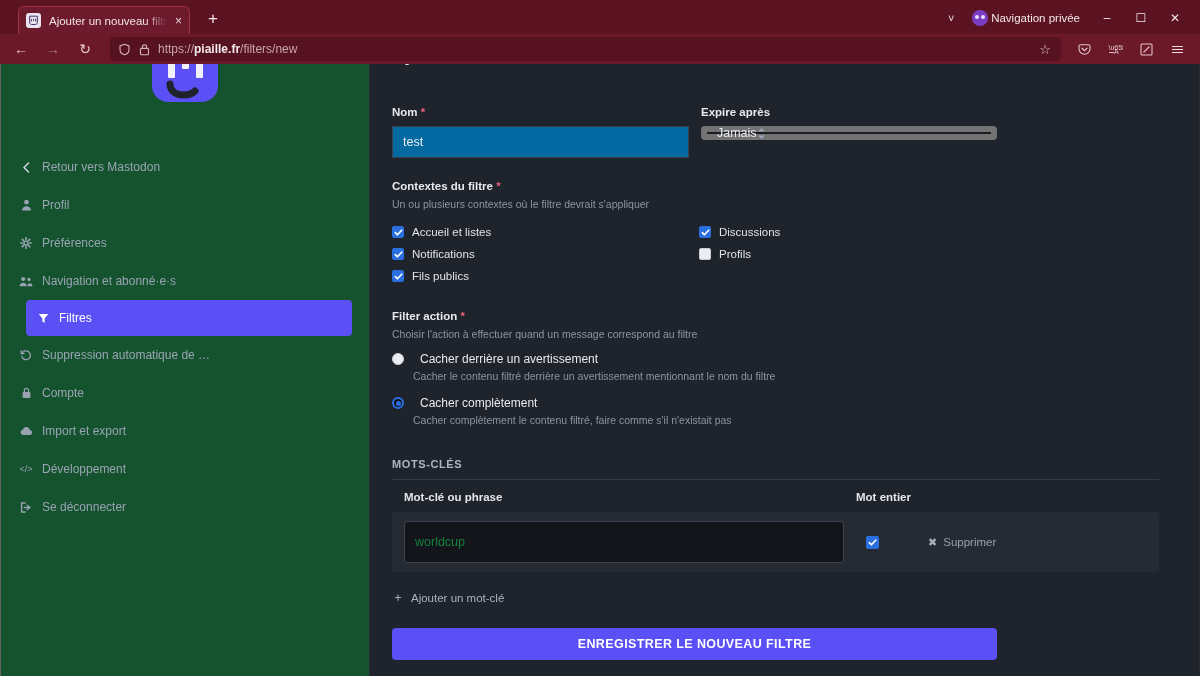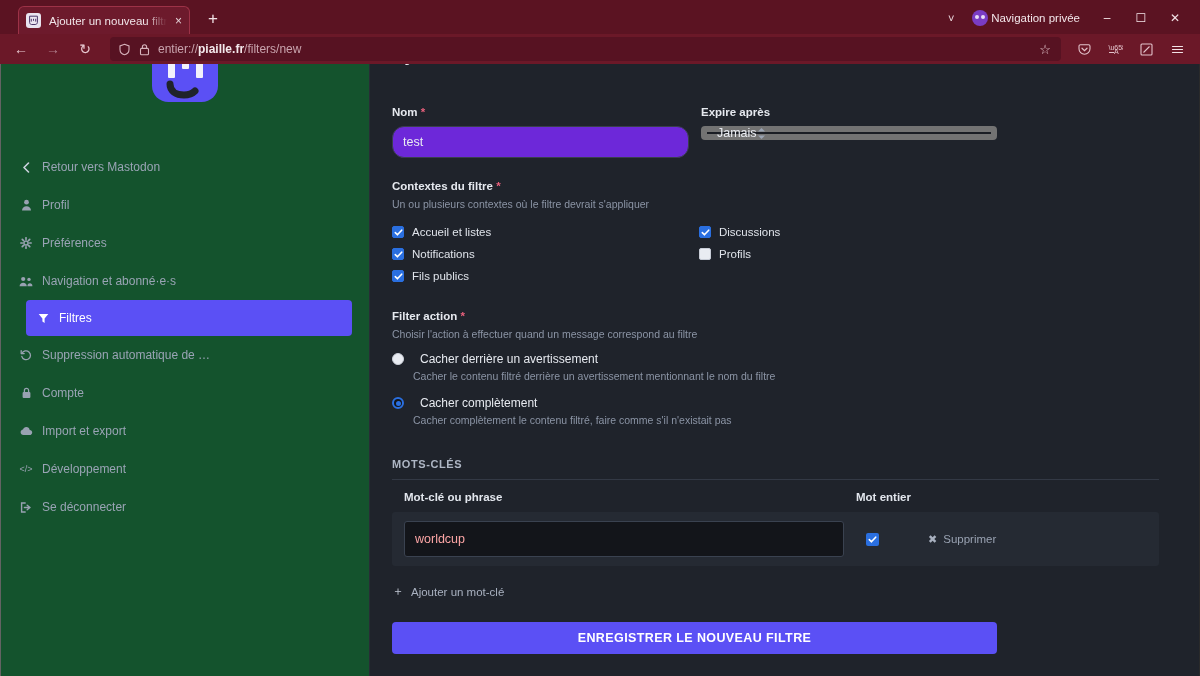--- a/index.html
+++ b/index.html
@@ -132,22 +132,22 @@
 
   .row2 { display: flex; gap: 12px; margin-top: 20px; }
   .fld { display: flex; flex-direction: column; }
   .fld.name { width: 297px; }
   .fld.exp  { width: 296px; }
   .lbl { font-size: 11.5px; font-weight: 700; color: #e6e9ef; margin-bottom: 8px; }
   .req { color: #e8607c; font-weight: 700; }
   .hint { font-size: 10.5px; color: #8b94a5; margin-top: -2px; margin-bottom: 12px; }
 
   .inp {
-    height: 32px; background: #6d28d9; border: 1px solid #393f4c;
-    border-radius: 12px; color: #e9ecf2; font-size: 12.5px;
+    height: 32px; background: #0369a1; border: 1px solid #393f4c;
+    border-radius: 0; color: #e9ecf2; font-size: 12.5px;
     padding: 0 10px; display: flex; align-items: center;
     font-family: "Liberation Sans", sans-serif;
   }
   .sel {
     height: 14px; background: #1a1d24; border: 6px solid #737373;
     border-radius: 4px; color: #e9ecf2; font-size: 12.5px;
     padding: 0 10px; display: flex; align-items: center;
     justify-content: flex-start;
   }
   .spin { display: flex; flex-direction: column; gap: 2px; color: #9aa3b3; line-height: 0.6; font-size: 9px; }
@@ -185,22 +185,22 @@
   }
   .kw-table { margin-top: 0; }
   .kw-thead { display: flex; padding: 11px 0 9px 12px; }
   .kw-th-a { width: 452px; font-size: 11.5px; font-weight: 700; color: #e2e6ed; }
   .kw-th-b { font-size: 11.5px; font-weight: 700; color: #e2e6ed; }
   .kw-row {
     display: flex; align-items: center; background: #252a33;
     border-radius: 3px; padding: 9px 12px 9px 12px;
   }
   .kw-inp {
-    width: 440px; height: 36px; background: #13151a; border: 1px solid #3a4250;
-    border-radius: 3px; color: #fca5a5; font-size: 12.5px;
+    width: 440px; height: 42px; background: #13151a; border: 1px solid #3a4250;
+    border-radius: 3px; color: #15803d; font-size: 12.5px;
     display: flex; align-items: center; padding: 0 10px;
   }
   .kw-cb-wrap { width: 84px; display: flex; justify-content: flex-start; padding-left: 22px; }
   .kw-cb { width: 13px; height: 13px; border-radius: 2px; background: #2a6fe0;
            display: flex; align-items: center; justify-content: center; }
   .kw-del { font-size: 11.5px; color: #99a2b2; display: flex; align-items: center; gap: 6px; }
   .kw-del .x { color: #a8b0bf; font-size: 11px; }
 
   .addkw { display: flex; align-items: center; gap: 7px; margin-top: 17px;
            font-size: 11.5px; color: #a9b1c0; }
@@ -253,21 +253,21 @@
         <svg width="13" height="13" viewBox="0 0 13 13">
             <path d="M6.5 1.3 11 2.9v3.6c0 2.8-2.1 4.6-4.5 5.3C4.1 11.1 2 9.3 2 6.5V2.9z" fill="none" stroke="#d8b4bd" stroke-width="1.1"></path>
           </svg>
       </span>
       <span class="url-ico">
         <svg width="11" height="13" viewBox="0 0 11 13">
             <rect x="1.5" y="5.4" width="8" height="6.3" rx="1" fill="none" stroke="#d8b4bd" stroke-width="1.1"></rect>
             <path d="M3.4 5.4V3.8a2.1 2.1 0 0 1 4.2 0v1.6" fill="none" stroke="#d8b4bd" stroke-width="1.1"></path>
           </svg>
       </span>
-      <span class="url-text"><span>entier://</span><b>piaille.fr</b><span>/filters/new</span></span>
+      <span class="url-text"><span>https://</span><b>piaille.fr</b><span>/filters/new</span></span>
       <span class="star">☆</span>
     </div>
 
     <div class="navbar-right">
       <div class="navicon">
         <svg width="15" height="15" viewBox="0 0 15 15">
             <path d="M2 4.2c0-.8.6-1.4 1.4-1.4h8.2c.8 0 1.4.6 1.4 1.4v2.6c0 3.2-2.5 5.4-5.5 5.4S2 10 2 6.8z" fill="none" stroke="#e3c3cb" stroke-width="1.1"></path>
             <path d="M5 6.2 7.5 8.6 10 6.2" fill="none" stroke="#e3c3cb" stroke-width="1.2" stroke-linecap="round"></path>
           </svg>
       </div>

